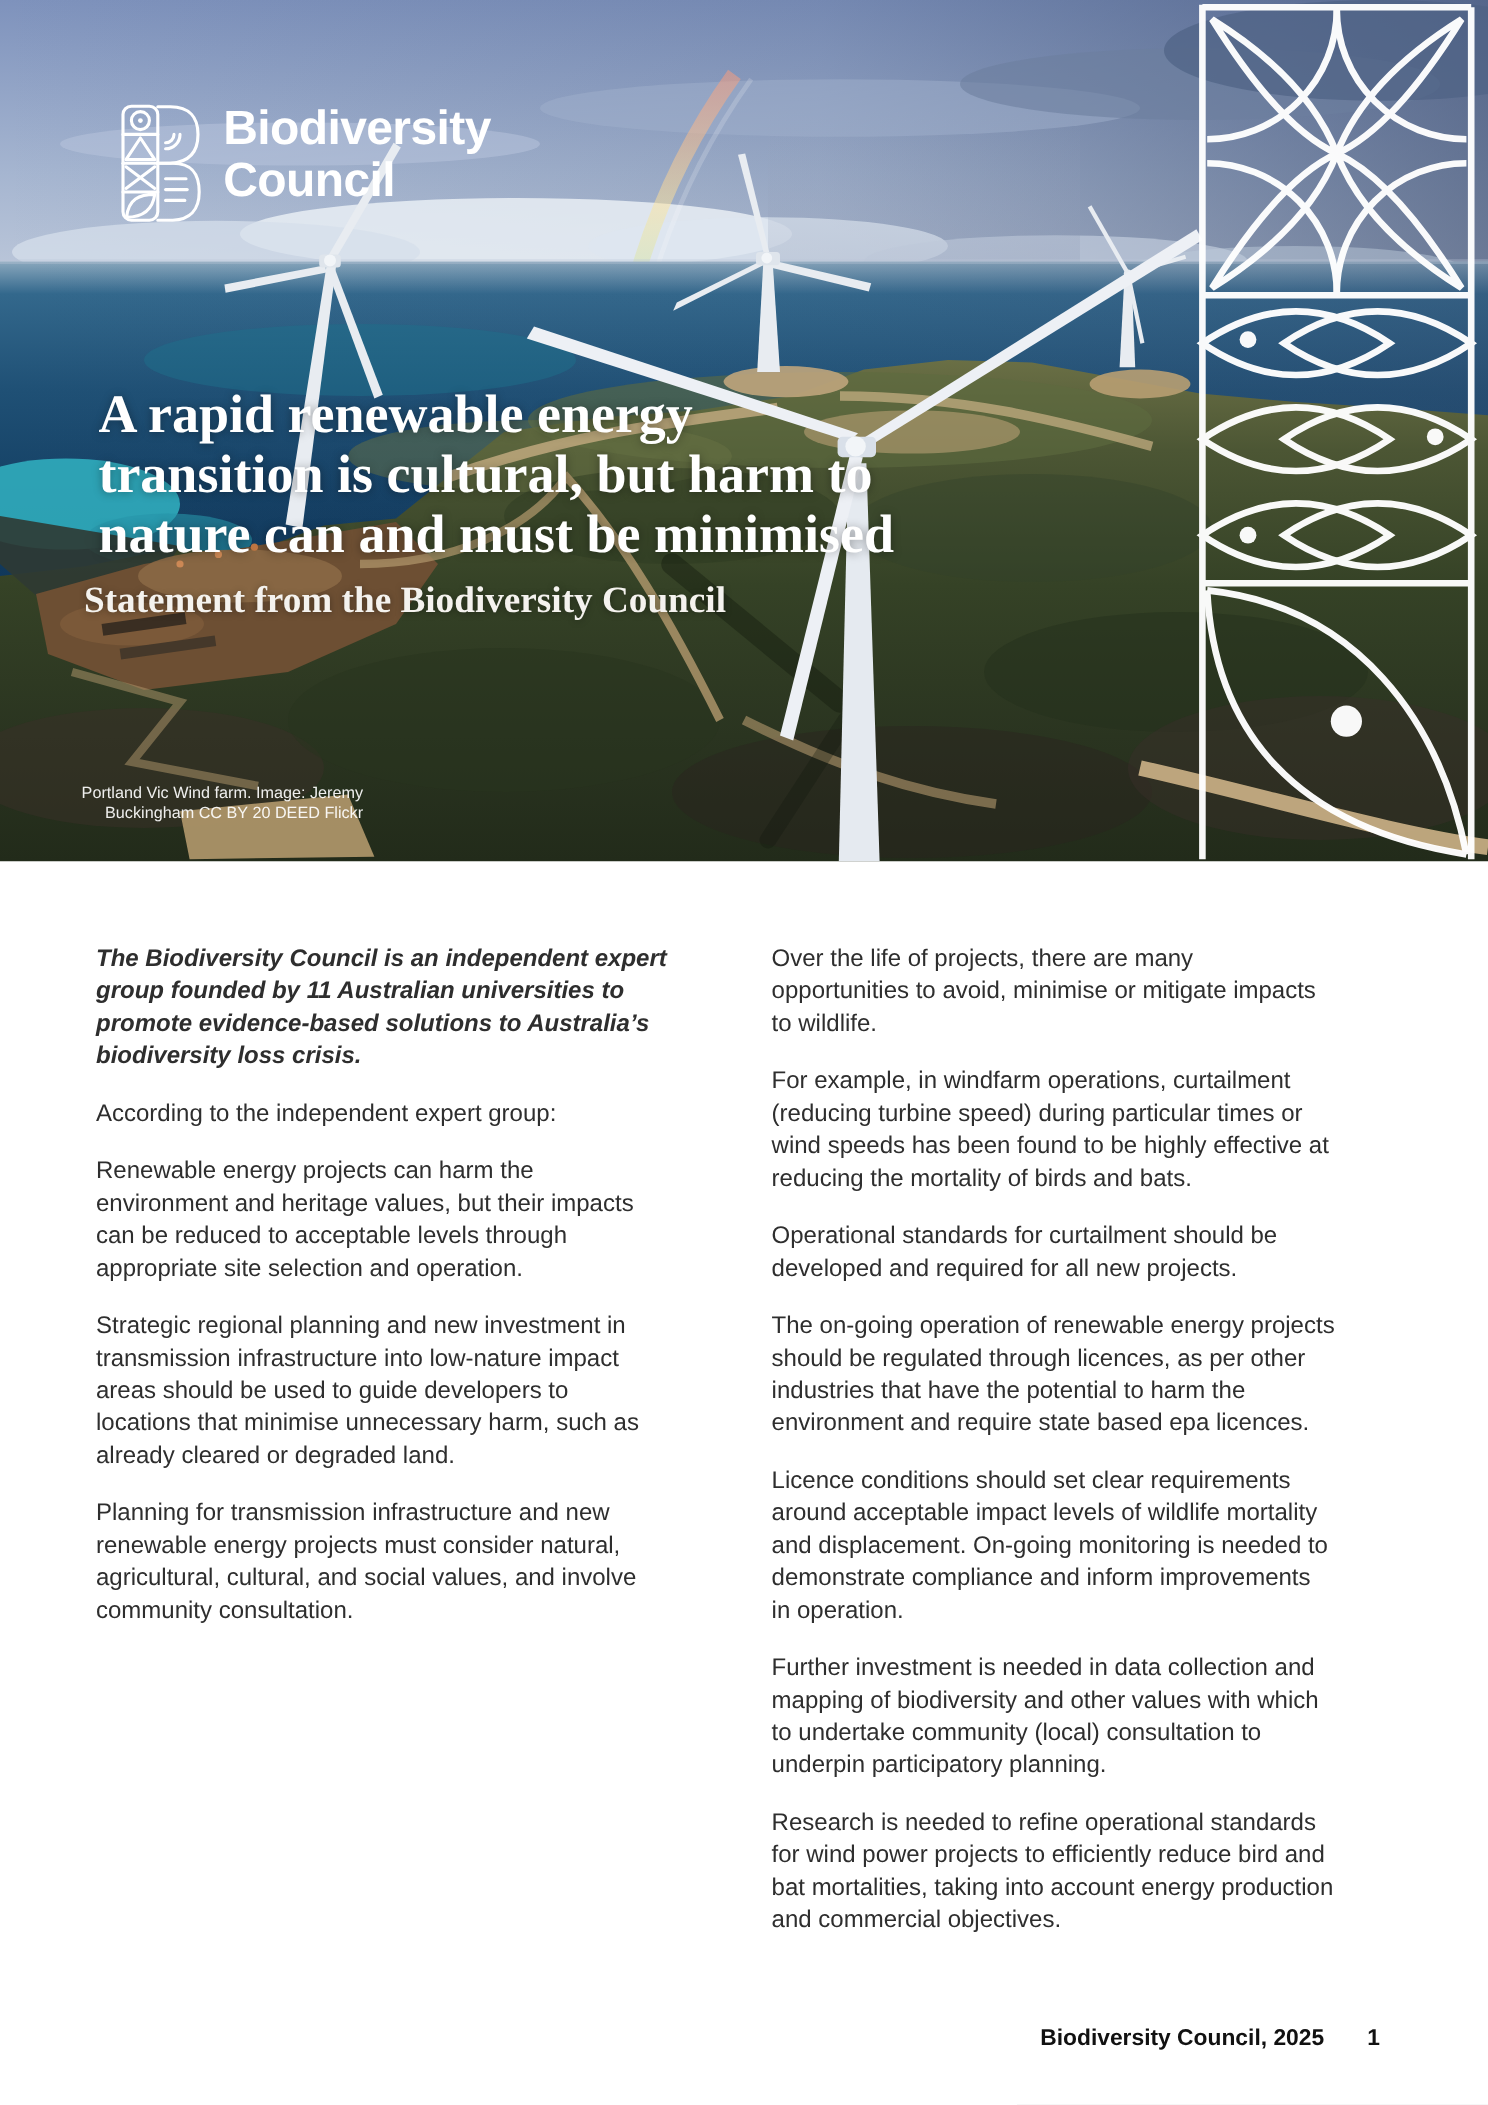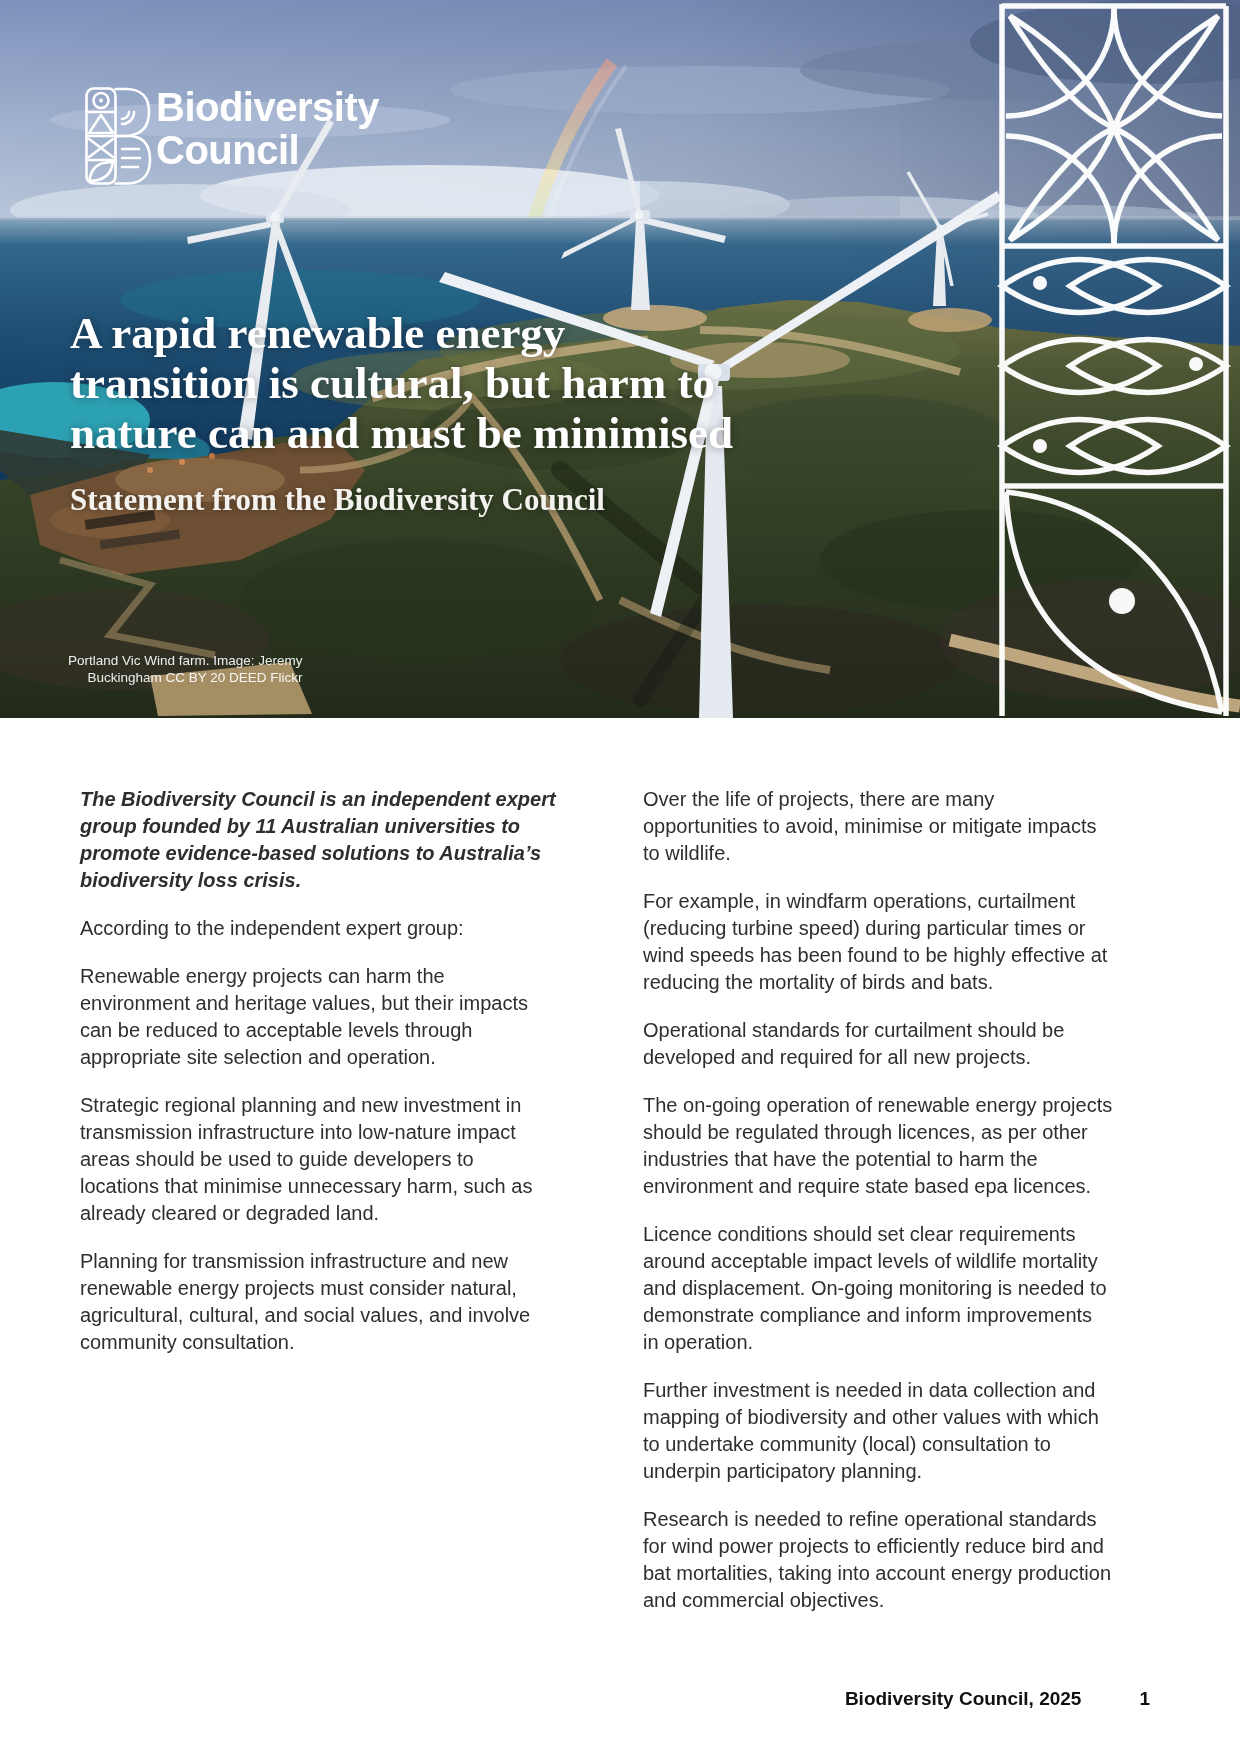--- a/index.html
+++ b/index.html
@@ -7,21 +7,21 @@
     position:relative;
     width:1240px;height:1754px;
     margin:0 auto;
     background:#ffffff;
     font-family:"Liberation Sans",sans-serif;
     overflow:hidden;
   }
   
   .hero{position:absolute;left:0;top:0;width:1240px;height:718px;overflow:hidden;}
   .hero svg.scene{position:absolute;left:0;top:0;}
-  .logo{position:absolute;left:84px;top:86px;display:flex;align-items:flex-start;gap:4px;}
+  .logo{position:absolute;left:100px;top:86px;display:flex;align-items:flex-start;gap:18px;}
   .logo-text{color:#ffffff;font-weight:700;font-size:40px;line-height:43px;letter-spacing:-0.5px;}
   .logo-text span{display:block;}
   .hero-title{
     position:absolute;left:70px;top:308px;width:820px;
     font-family:"Liberation Serif",serif;
     color:#ffffff;font-size:45px;line-height:50px;font-weight:600;
     text-shadow:0 1px 8px rgba(0,0,0,0.35);
   }
   .hero-title span{display:block;}
   .hero-subtitle{
@@ -38,21 +38,21 @@
   
   .article{position:absolute;left:0;top:786px;width:1240px;color:#2e2e2e;}
   .col{position:absolute;top:0;font-size:20px;line-height:27px;}
   .col p{margin:0 0 21px 0;}
   .col-left{left:80px;width:478px;}
   .col-right{left:643px;width:470px;}
   .intro{font-weight:700;font-style:italic;}
   
   .footer{
     position:absolute;top:1688px;right:90px;
-    display:flex;align-items:baseline;gap:58px;
+    display:flex;align-items:baseline;gap:36px;
     font-size:19px;font-weight:700;color:#111111;
   }
 </style>
 </head>
 <body>
 
 <div class="page">
 
   <div class="hero">
 
@@ -240,21 +240,21 @@
         <line x1="38" y1="63" x2="55" y2="63"></line>
         <line x1="38" y1="72" x2="56" y2="72"></line>
         <line x1="38" y1="81" x2="54" y2="81"></line>
       </svg>
       <div class="logo-text">
         <span>Biodiversity</span>
         <span>Council</span>
       </div>
     </div>
 
-    <h1 class="hero-title" style="margin:0;">
+    <h1 class="hero-title" style="margin:12px;">
       <span>A rapid renewable energy</span>
       <span>transition is cultural, but harm to</span>
       <span>nature can and must be minimised</span>
     </h1>
     <div class="hero-subtitle">Statement from the Biodiversity Council</div>
 
     <div class="image-credit">
       <span>Portland Vic Wind farm. Image: Jeremy</span>
       <span>Buckingham CC BY 20 DEED Flickr</span>
     </div>

